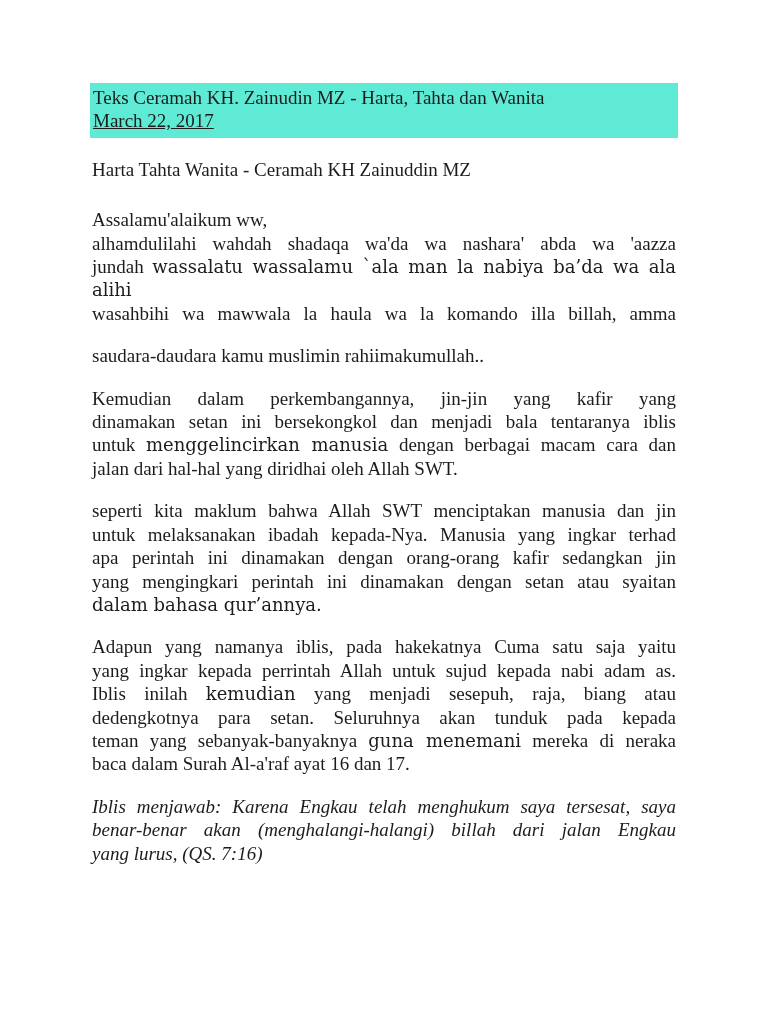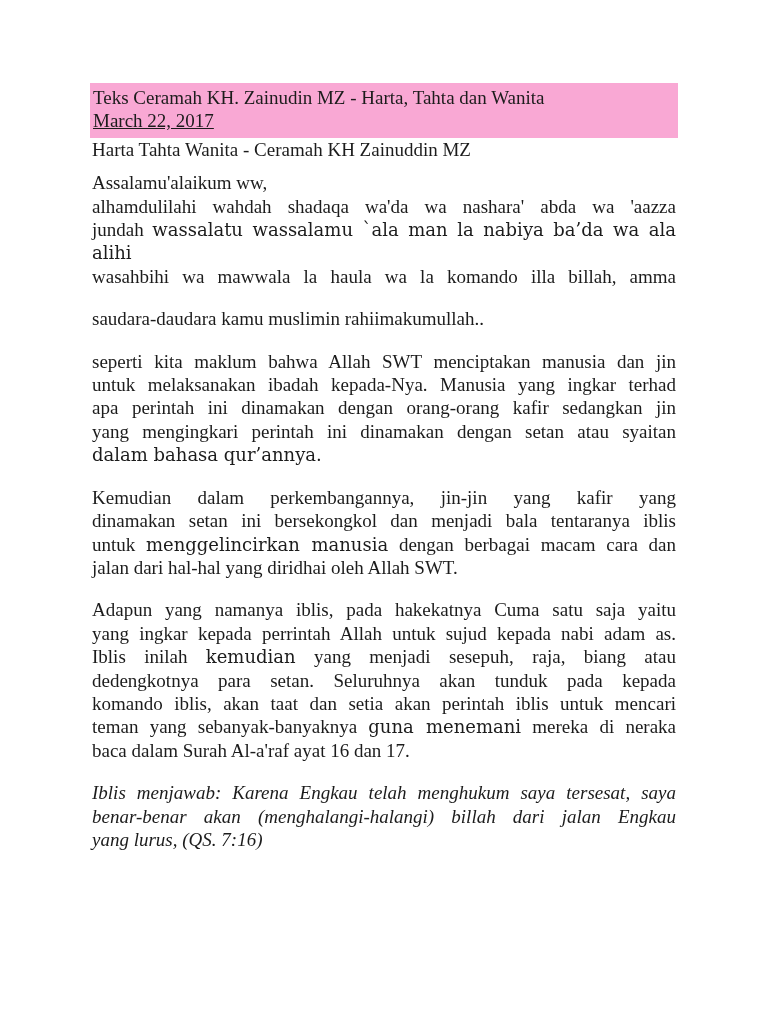--- a/index.html
+++ b/index.html
@@ -21,74 +21,73 @@
     font-size: 19px;
     line-height: 23.4px;
   }
   .header-highlight {
     margin: 0 -2px;
     padding: 3px 2px 5px 3px;
   }
   .title-line { white-space: nowrap; }
   .date-line { white-space: nowrap; }
   .date-link { text-decoration: underline; cursor: pointer; }
-  .subtitle-line { margin-top: 0; white-space: nowrap; }
-  .body-text { margin-top: 10px; }
+  .subtitle-line { margin-top: 20px; white-space: nowrap; }
+  .body-text { margin-top: 27px; }
   .para { margin: 0 0 19px 0; }
   .para:last-child { margin-bottom: 0; font-style: italic; }
   .line {
     text-align: justify;
     text-align-last: justify;
   }
   .line.noj {
     text-align-last: left;
   }
   .alt {
     font-family: "DejaVu Serif", serif;
     font-size: 18px;
   }
 </style>
 </head>
 <body style="background: rgb(255, 255, 255); color: rgb(28, 28, 28);">
 
 <div class="doc">
-  <div class="header-highlight" style="background: #f9a8d4;">
+  <div class="header-highlight" style="background: #5eead4;">
     <div class="title-line">Teks Ceramah KH. Zainudin MZ - Harta, Tahta dan Wanita</div>
     <div class="date-line"><span class="date-link">March 22, 2017</span></div>
   </div>
   <div class="subtitle-line">Harta Tahta Wanita - Ceramah KH Zainuddin MZ</div>
   <div class="body-text" id="body-text">
       <div class="para">
         <div class="line noj"><span>Assalamu'alaikum ww,</span></div>
         <div class="line"><span>alhamdulilahi wahdah shadaqa wa'da wa nashara' abda wa 'aazza</span></div>
         <div class="line"><span>jundah </span><span class="alt">wassalatu wassalamu `ala man la nabiya ba’da wa ala alihi</span></div>
         <div class="line"><span>wasahbihi wa mawwala la haula wa la komando illa billah, amma</span></div>
       </div>
       <div class="para">
         <div class="line noj"><span>saudara-daudara kamu muslimin rahiimakumullah..</span></div>
       </div>
       <div class="para">
+        <div class="line"><span>Kemudian dalam perkembangannya, jin-jin yang kafir yang</span></div>
+        <div class="line"><span>dinamakan setan ini bersekongkol dan menjadi bala tentaranya iblis</span></div>
+        <div class="line"><span>untuk </span><span class="alt">menggelincirkan manusia</span><span> dengan berbagai macam cara dan</span></div>
+        <div class="line noj"><span>jalan dari hal-hal yang diridhai oleh Allah SWT.</span></div>
+      </div>
+      <div class="para">
         <div class="line"><span>seperti kita maklum bahwa Allah SWT menciptakan manusia dan jin</span></div>
         <div class="line"><span>untuk melaksanakan ibadah kepada-Nya. Manusia yang ingkar terhad</span></div>
         <div class="line"><span>apa perintah ini dinamakan dengan orang-orang kafir sedangkan jin</span></div>
         <div class="line"><span>yang mengingkari perintah ini dinamakan dengan setan atau syaitan</span></div>
         <div class="line noj"><span class="alt">dalam bahasa qur’annya.</span></div>
       </div>
       <div class="para">
-        <div class="line"><span>Kemudian dalam perkembangannya, jin-jin yang kafir yang</span></div>
-        <div class="line"><span>dinamakan setan ini bersekongkol dan menjadi bala tentaranya iblis</span></div>
-        <div class="line"><span>untuk </span><span class="alt">menggelincirkan manusia</span><span> dengan berbagai macam cara dan</span></div>
-        <div class="line noj"><span>jalan dari hal-hal yang diridhai oleh Allah SWT.</span></div>
-      </div>
-      <div class="para">
         <div class="line"><span>Adapun yang namanya iblis, pada hakekatnya Cuma satu saja yaitu</span></div>
         <div class="line"><span>yang ingkar kepada perrintah Allah untuk sujud kepada nabi adam as.</span></div>
         <div class="line"><span>Iblis inilah </span><span class="alt">kemudian</span><span> yang menjadi sesepuh, raja, biang atau</span></div>
         <div class="line"><span>dedengkotnya para setan. Seluruhnya akan tunduk pada kepada</span></div>
-        <div class="line"><span>komando iblis, akan taat dan setia akan perintah iblis untuk mencari</span></div>
         <div class="line"><span>teman yang sebanyak-banyaknya </span><span class="alt">guna menemani</span><span> mereka di neraka</span></div>
         <div class="line noj"><span>baca dalam Surah Al-a'raf ayat 16 dan 17.</span></div>
       </div>
       <div class="para">
         <div class="line"><span>Iblis menjawab: Karena Engkau telah menghukum saya tersesat, saya</span></div>
         <div class="line"><span>benar-benar akan (menghalangi-halangi) billah dari jalan Engkau</span></div>
         <div class="line noj"><span>yang lurus, (QS. 7:16)</span></div>
       </div>
     </div>
 </div>

